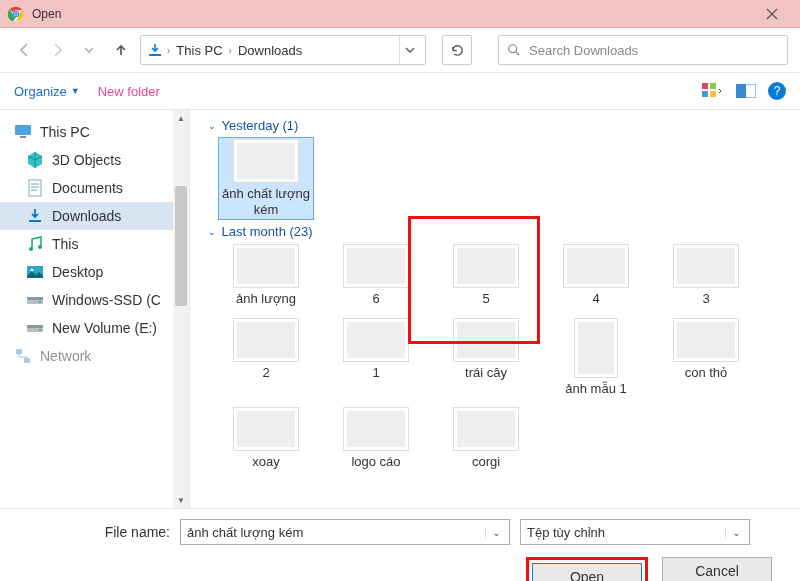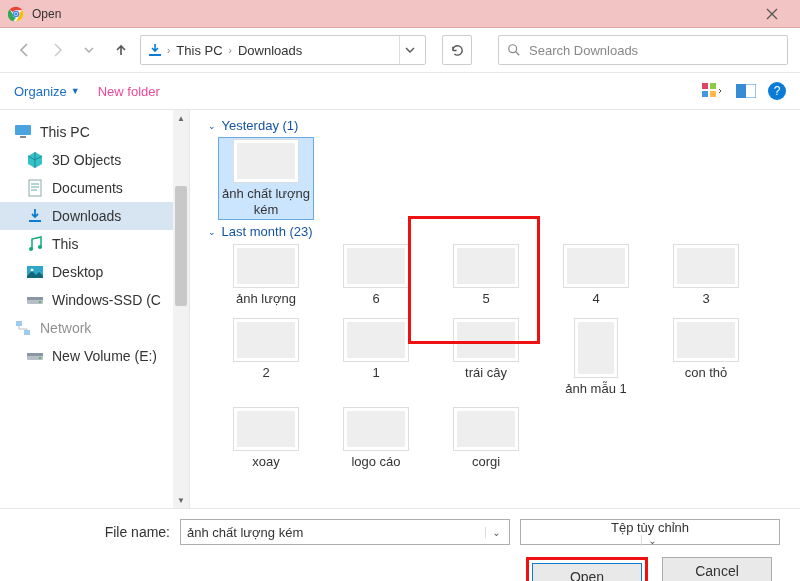--- a/index.html
+++ b/index.html
@@ -62,21 +62,21 @@
   .hl-red-file { position:absolute; border:3px solid #e11; left:218px; top:106px; width:132px; height:128px; z-index:5; pointer-events:none; }
 
   
   .bottom { padding: 10px 20px 10px 20px; }
   .row1 { display:flex; align-items:center; gap:10px; margin-bottom:12px; }
   .lbl { width:150px; text-align:right; font-size:14px; color:#333; }
   .combo { height:26px; border:1px solid #adadad; display:flex; align-items:center; padding:0 6px; font-size:13px; color:#333; background:#fff; }
   .combo .cbv { flex:1; }
   .combo .cbar { width:18px; text-align:center; color:#555; font-size:10px; border-left:1px solid #ddd; padding-left:4px; }
   .fn-combo { flex:1; max-width: 330px; }
-  .ft-combo { width: 260px; flex-direction: column; }
+  .ft-combo { width: 230px; }
   .row2 { display:flex; justify-content:flex-end; gap:14px; padding-right: 8px; }
   .btn { width:110px; height:28px; border:1px solid #adadad; background:#e9e9e9; display:flex; align-items:center; justify-content:center; font-size:14px; color:#333; }
   .btn.primary { border:1px solid #0a7cd5; }
   .btn-wrap-red { padding:3px; border:3px solid #e11; display:inline-block; }
 
   
   svg { display:block; }
 
   
   .th-girl { background: linear-gradient(135deg,#f7c9a8,#c47b65); }
@@ -265,39 +265,39 @@
         <div class="side-item">
           <span class="ico">
             <svg width="18" height="18" viewBox="0 0 18 18">
               <rect x="1" y="6" width="16" height="7" rx="1" fill="#b7c0c8"></rect>
               <rect x="1" y="6" width="16" height="3" fill="#8a96a2"></rect>
               <circle cx="14" cy="11" r="1" fill="#4a4"></circle>
             </svg>
           </span>
           <span>Windows-SSD (C</span>
         </div>
+        <div class="side-item">
+          <span class="ico">
+            <svg width="18" height="18" viewBox="0 0 18 18">
+              <rect x="1" y="6" width="16" height="7" rx="1" fill="#b7c0c8"></rect>
+              <rect x="1" y="6" width="16" height="3" fill="#8a96a2"></rect>
+              <circle cx="14" cy="11" r="1" fill="#4a4"></circle>
+            </svg>
+          </span>
+          <span>New Volume (E:)</span>
+        </div>
         <div class="side-item head" style="opacity: 0.55;">
           <span class="ico">
             <svg width="18" height="18" viewBox="0 0 18 18">
               <rect x="2" y="2" width="6" height="5" fill="#4aa3df"></rect>
               <rect x="10" y="11" width="6" height="5" fill="#4aa3df"></rect>
               <path d="M5 7v3h8v1" stroke="#888" fill="none"></path>
             </svg>
           </span>
           <span>Network</span>
-        </div>
-        <div class="side-item">
-          <span class="ico">
-            <svg width="18" height="18" viewBox="0 0 18 18">
-              <rect x="1" y="6" width="16" height="7" rx="1" fill="#b7c0c8"></rect>
-              <rect x="1" y="6" width="16" height="3" fill="#8a96a2"></rect>
-              <circle cx="14" cy="11" r="1" fill="#4a4"></circle>
-            </svg>
-          </span>
-          <span>New Volume (E:)</span>
         </div>
       </div>
     <div class="side-scroll">
       <div class="ar">▲</div>
       <div class="track">
           <div class="thumb"></div>
         </div>
       <div class="ar">▼</div>
     </div>
   </div>

